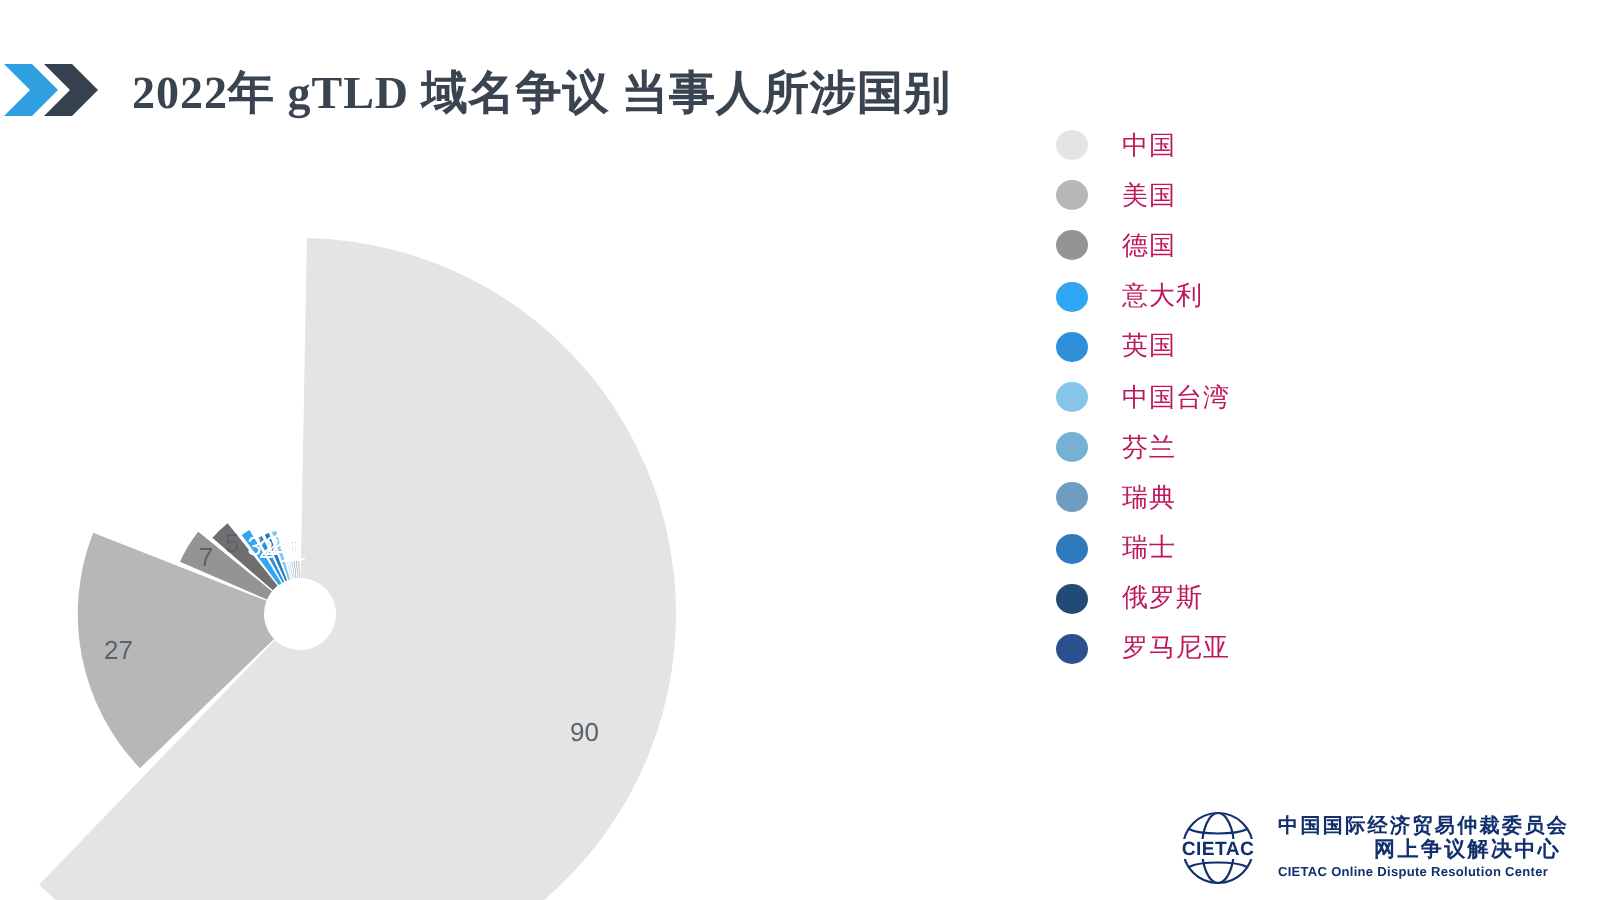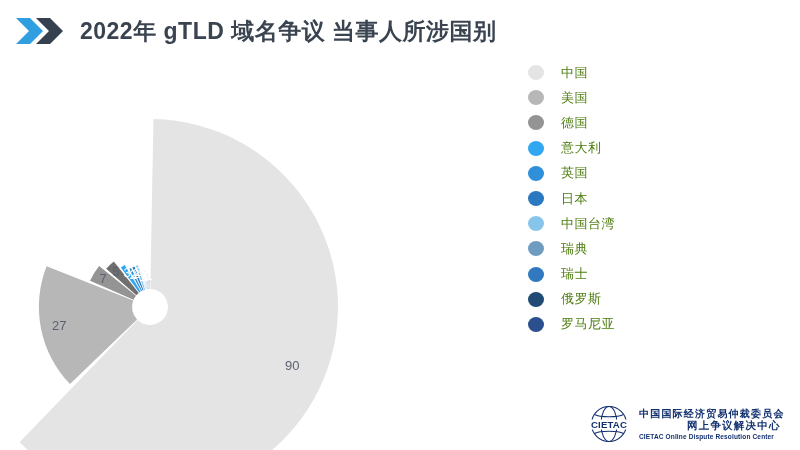--- a/index.html
+++ b/index.html
@@ -16,23 +16,23 @@
     color: #3b4452;
   }
 
   
   .header {
     position: absolute;
     left: 0; top: 0;
     width: 800px;
     height: 62px;
     display: flex;
-    align-items: center;
-    padding-left: 14px;
+    align-items: flex-end;
     box-sizing: border-box;
+    font-family: Liberation Serif, serif;
   }
   .chevrons {
     width: 52px;
     height: 34px;
     flex: 0 0 auto;
     display: block;
   }
   .title {
     margin-left: 14px;
     font-size: 23px;
@@ -73,21 +73,21 @@
   }
   .legend-dot {
     width: 16px;
     height: 15px;
     border-radius: 50%;
     flex: 0 0 auto;
   }
   .legend-label {
     margin-left: 17px;
     font-size: 13px;
-    color: #4d7c0f;
+    color: #be185d;
     white-space: nowrap;
     letter-spacing: 0.5px;
   }
 
   
   .footer-logo {
     position: absolute;
     left: 586px;
     top: 402px;
     display: flex;
@@ -189,26 +189,26 @@
     </div>
     <div class="legend-item">
       <span class="legend-dot" style="background: rgb(49, 167, 242);"></span>
       <span class="legend-label">意大利</span>
     </div>
     <div class="legend-item">
       <span class="legend-dot" style="background: rgb(47, 143, 216);"></span>
       <span class="legend-label">英国</span>
     </div>
     <div class="legend-item">
-      <span class="legend-dot" style="background: rgb(42, 120, 191);"></span>
-      <span class="legend-label">日本</span>
-    </div>
-    <div class="legend-item">
       <span class="legend-dot" style="background: rgb(135, 197, 235);"></span>
       <span class="legend-label">中国台湾</span>
+    </div>
+    <div class="legend-item">
+      <span class="legend-dot" style="background: rgb(119, 176, 213);"></span>
+      <span class="legend-label">芬兰</span>
     </div>
     <div class="legend-item">
       <span class="legend-dot" style="background: rgb(111, 157, 192);"></span>
       <span class="legend-label">瑞典</span>
     </div>
     <div class="legend-item">
       <span class="legend-dot" style="background: rgb(49, 121, 190);"></span>
       <span class="legend-label">瑞士</span>
     </div>
     <div class="legend-item">

